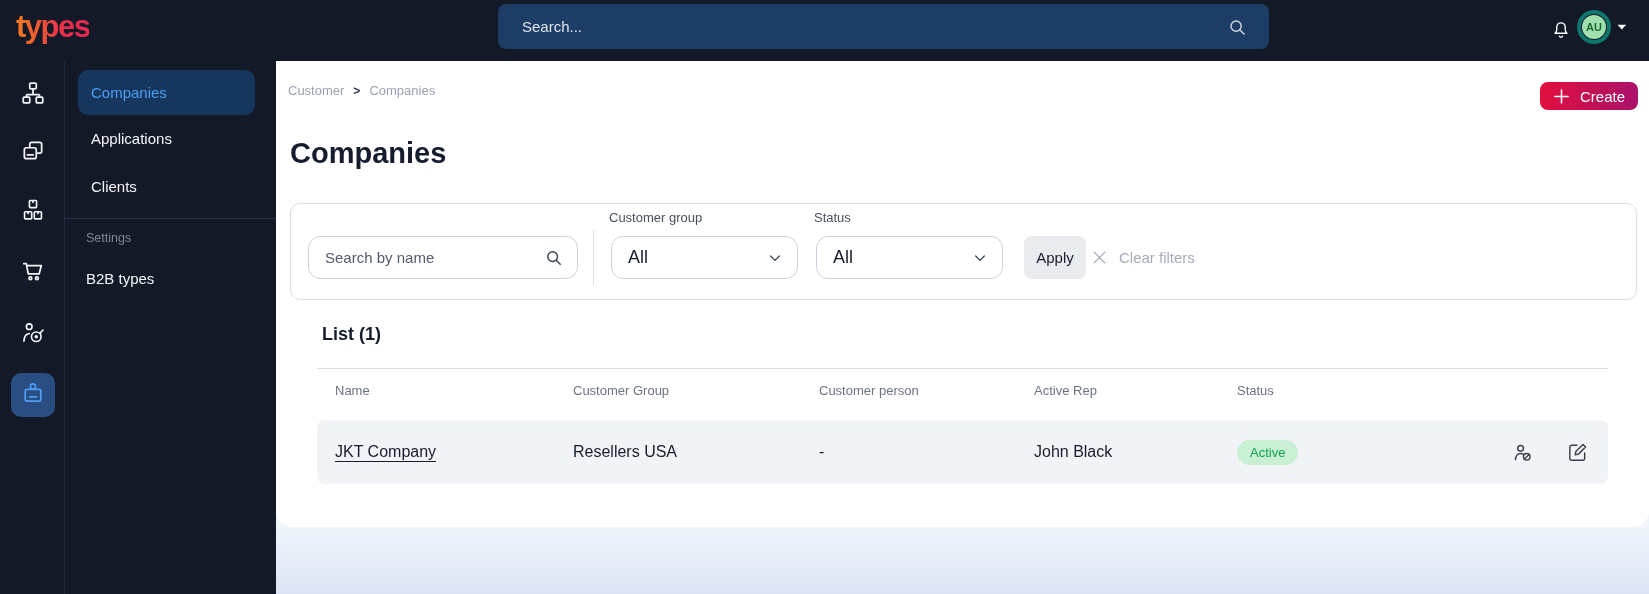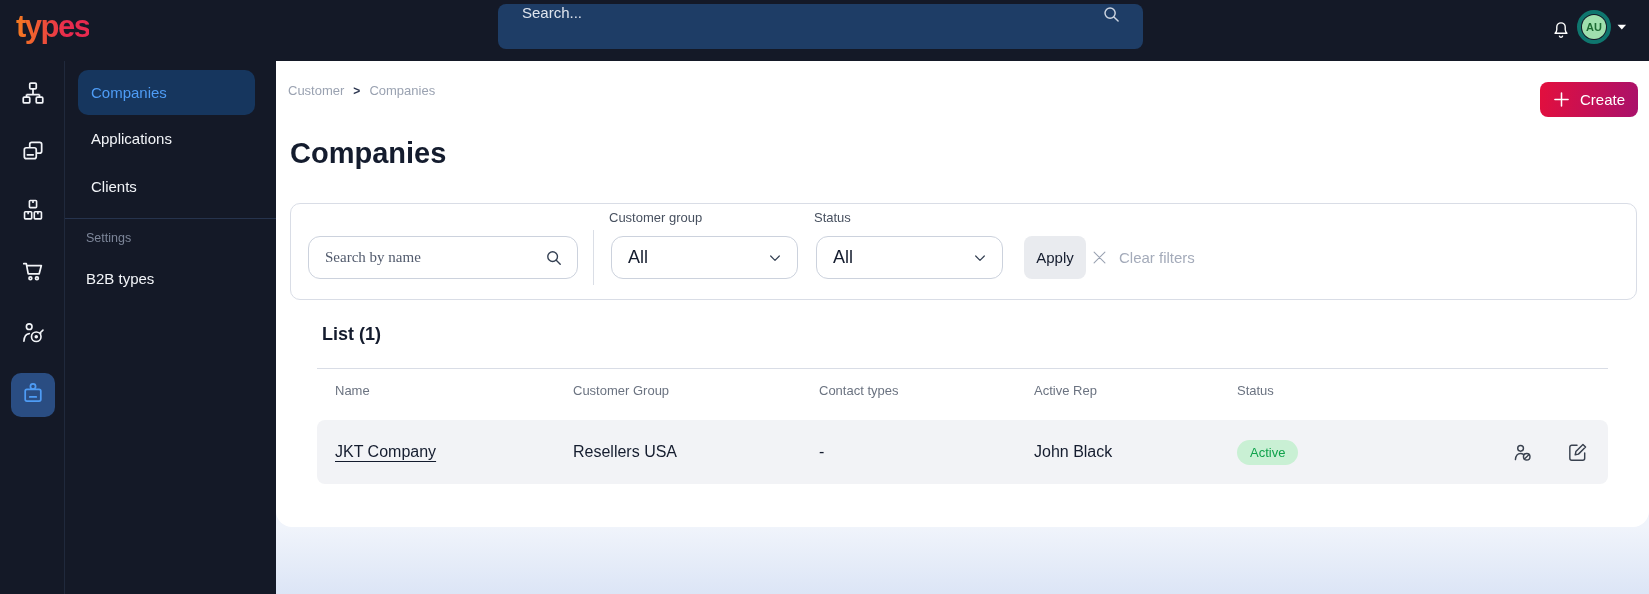--- a/index.html
+++ b/index.html
@@ -11,22 +11,22 @@
   }
   *{box-sizing:border-box;margin:0;padding:0}
   body{font-family:"Liberation Sans","DejaVu Sans",sans-serif;background:var(--dark-bg);}
   #app{position:relative;width:1649px;height:594px;overflow:hidden;background:var(--dark-bg);}
 
   
   .topbar{position:absolute;left:0;top:0;width:1649px;height:61px;background:var(--dark-bg);}
   .logo{position:absolute;left:16px;top:9px;font-size:31px;font-weight:800;letter-spacing:-1.5px;
     background:linear-gradient(90deg,var(--logo-a) 0%,var(--logo-b) 70%);
     -webkit-background-clip:text;background-clip:text;color:transparent;}
-  .gsearch{position:absolute;left:498px;top:4px;width:645px;height:45px;background:var(--search-pill);
-    border-radius:8px;display:flex;align-items:flex-start;}
+  .gsearch{position:absolute;left:498px;top:4px;width:771px;height:45px;background:var(--search-pill);
+    border-radius:8px;display:flex;align-items:center;}
   .gsearch input{flex:1;background:transparent;border:0;outline:none;color:#e8ecf2;font-size:15px;
     padding:0 12px 0 24px;font-family:inherit;}
   .gsearch input::placeholder{color:#dfe5ee;opacity:1;}
   .gsearch .sicon{margin-right:22px;display:flex;}
   .bell{position:absolute;left:1548px;top:15px;width:26px;height:30px;display:flex;align-items:center;justify-content:center;cursor:pointer;}
   .avatar{position:absolute;left:1577px;top:10px;width:34px;height:34px;border-radius:50%;
     border:4px solid #0f766e;background:var(--dark-bg);display:flex;align-items:center;justify-content:center;cursor:pointer;}
   .avatar .inner{width:24px;height:24px;border-radius:50%;background:#9fe0ae;color:#1d6b33;
     font-size:11px;font-weight:bold;display:flex;align-items:center;justify-content:center;}
   .ucaret{position:absolute;left:1617px;top:24px;cursor:pointer;display:flex;}
@@ -48,30 +48,30 @@
 
   
   .main{position:absolute;left:276px;top:61px;width:1373px;height:533px;
     background:linear-gradient(180deg,#f0f4fb 466px,#dce5f6 100%);}
   .panel{position:absolute;left:0;top:0;width:1373px;height:466px;background:#fff;border-radius:0 0 16px 16px;}
 
   .breadcrumb{position:absolute;left:12px;top:22px;font-size:13px;color:var(--muted);display:flex;gap:9px;align-items:center;}
   .breadcrumb .sep{color:#2c3650;font-weight:bold;font-size:12px;}
   .breadcrumb .bc{cursor:pointer;}
 
-  .create-btn{position:absolute;left:1264px;top:21px;width:98px;height:35px;border:0;border-radius:8px;
+  .create-btn{position:absolute;left:1264px;top:21px;width:98px;height:28px;border:0;border-radius:8px;
     background:linear-gradient(100deg,var(--create-a),var(--create-b));color:#fff;font-size:15px;
     display:flex;align-items:center;justify-content:center;gap:10px;cursor:pointer;font-family:inherit;}
 
   .page-title{position:absolute;left:14px;top:76px;font-size:29px;font-weight:700;color:var(--text-dark);}
 
   .filter-card{position:absolute;left:14px;top:142px;width:1347px;height:97px;background:#fff;
     border:1px solid var(--border);border-radius:10px;}
   .f-input{position:absolute;left:17px;top:32px;width:270px;height:43px;border:1px solid var(--input-border);
-    border-radius:12px;display:flex;align-items:center;font-family:Liberation Serif, serif;}
+    border-radius:12px;display:flex;align-items:center;}
   .f-input input{flex:1;border:0;outline:none;font-size:15px;color:var(--text-dark);padding:0 8px 0 16px;font-family:inherit;background:transparent;}
   .f-input input::placeholder{color:#525b6d;opacity:1;}
   .f-input .sicon{margin-right:14px;display:flex;color:#333f52;}
   .f-vdivider{position:absolute;left:302px;top:26px;width:1px;height:55px;background:#dadee6;}
   .f-label{position:absolute;top:6px;font-size:13px;color:var(--label);}
   .f-select{position:absolute;top:32px;width:187px;height:43px;border:1px solid var(--input-border);
     border-radius:12px;display:flex;align-items:center;justify-content:space-between;
     padding:0 14px 0 16px;cursor:pointer;background:#fff;}
   .f-select .val{font-size:18px;font-weight:400;color:var(--text-dark);}
   .apply-btn{position:absolute;left:733px;top:32px;width:62px;height:43px;border:0;border-radius:8px;
@@ -274,21 +274,21 @@
         </span>
         <span>Clear filters</span>
       </button>
     </div>
 
     <div class="list-title">List (1)</div>
     <div class="list-divider"></div>
 
     <div class="col-head" style="left:59px">Name</div>
     <div class="col-head" style="left:297px">Customer Group</div>
-    <div class="col-head" style="left:543px">Contact types</div>
+    <div class="col-head" style="left:543px">Customer person</div>
     <div class="col-head" style="left:758px">Active Rep</div>
     <div class="col-head" style="left:961px">Status</div>
 
     <div class="row">
       <div class="cell" style="left:256px">Resellers USA</div>
       <div class="cell" style="left:18px">
         <a>JKT Company</a>
       </div>
       <div class="cell" style="left:502px">-</div>
       <div class="cell" style="left:717px">John Black</div>

